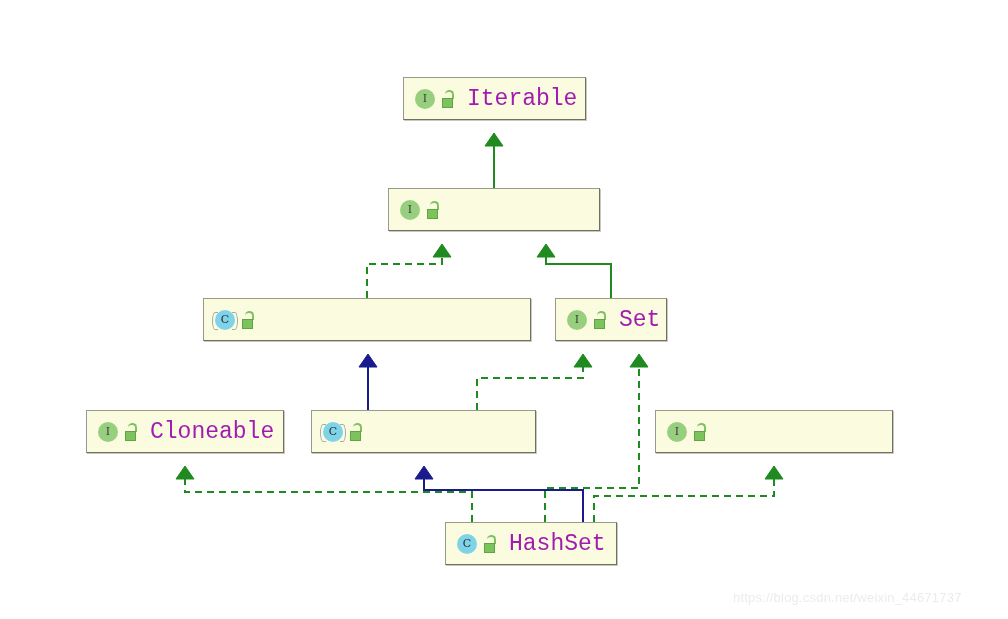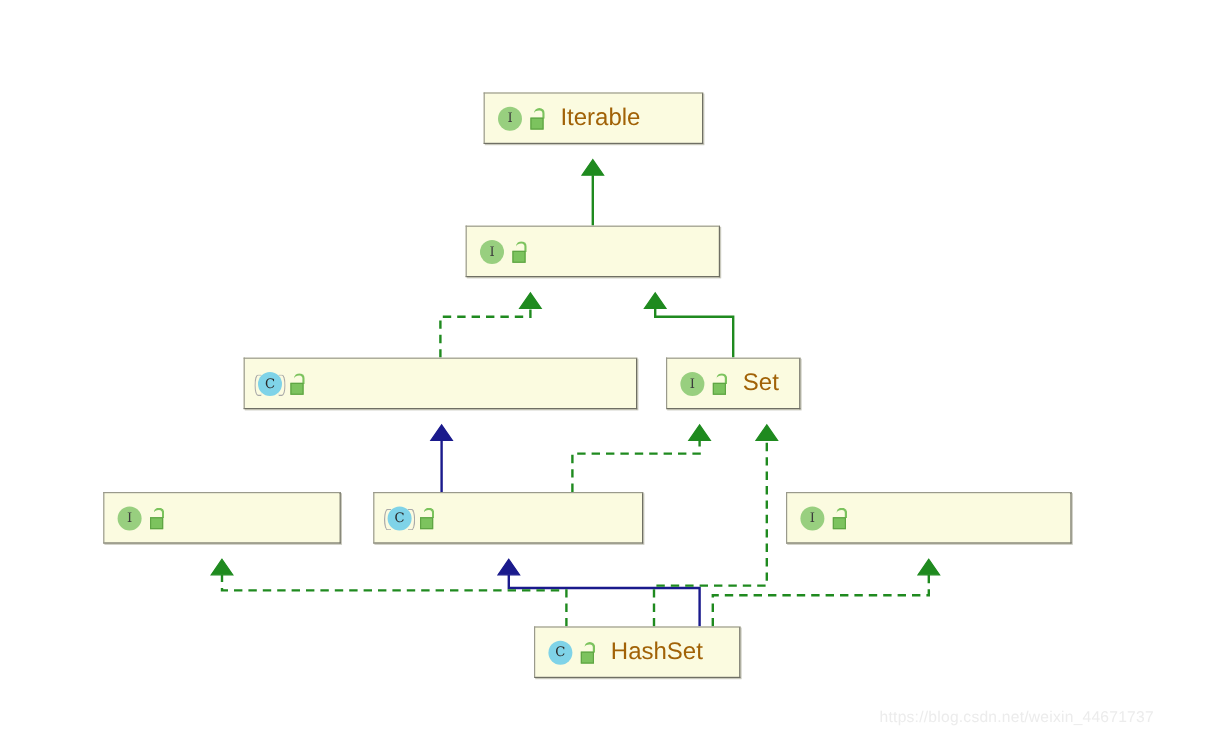--- a/index.html
+++ b/index.html
@@ -31,23 +31,23 @@
     border-right-color: #6f6f64;
     border-bottom-color: #6f6f64;
     box-shadow: 1px 1px 0 0 #c9c9bd;
     display: flex;
     align-items: center;
     padding: 0 14px 0 10px;
     white-space: nowrap;
     z-index: 5;
   }
   .node-label {
-    font-family: Liberation Sans, sans-serif;
-    font-size: 20px;
-    color: #a16207;
+    font-family: Liberation Mono, monospace;
+    font-size: 23px;
+    color: #a21caf;
     letter-spacing: 0px;
     margin-left: 10px;
   }
   
   .type-icon {
     position: relative;
     width: 22px;
     height: 22px;
     flex: 0 0 auto;
     display: flex;
@@ -222,20 +222,21 @@
         <span class="node-label">Set</span>
       </div>
       <div class="node" style="left: 86px; top: 410px; width: 198px; height: 43px;">
         <span class="type-icon iface">
           <span class="disc">I</span>
         </span>
         <span class="lock-icon">
           <span class="shackle"></span>
           <span class="body"></span>
         </span>
+        <span class="node-label">Cloneable</span>
       </div>
       <div class="node" style="left: 311px; top: 410px; width: 225px; height: 43px;">
         <span class="type-icon cls abstract">
           <span class="disc">C</span>
         </span>
         <span class="lock-icon">
           <span class="shackle"></span>
           <span class="body"></span>
         </span>
       </div>

